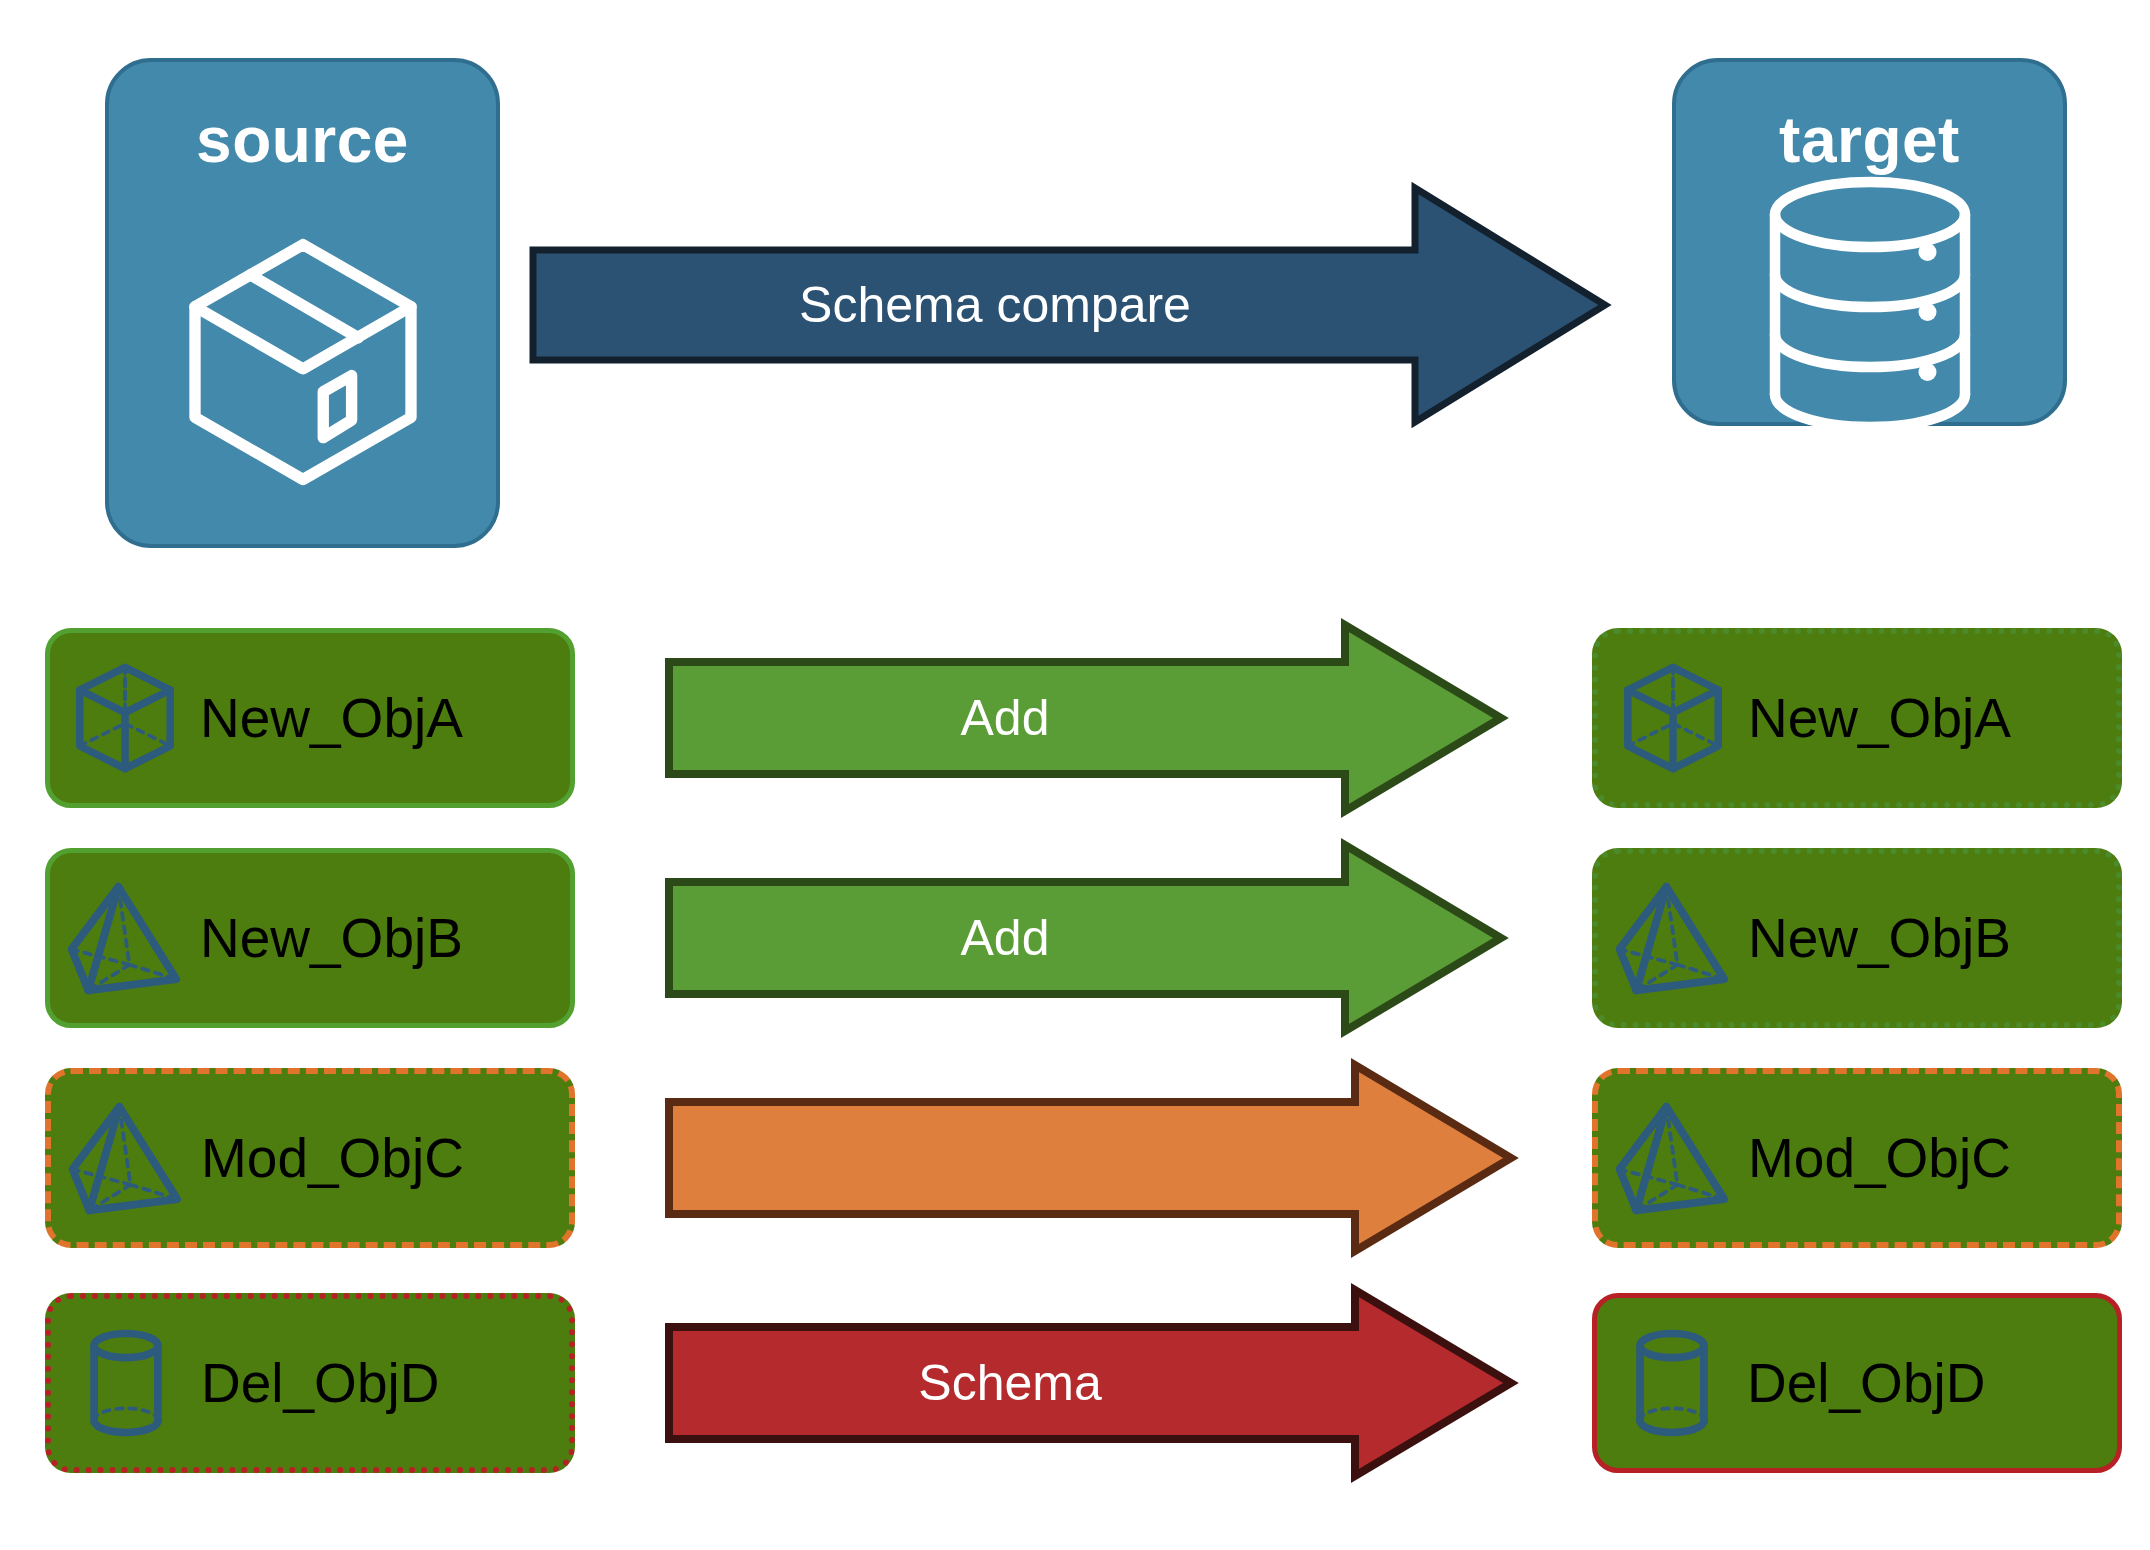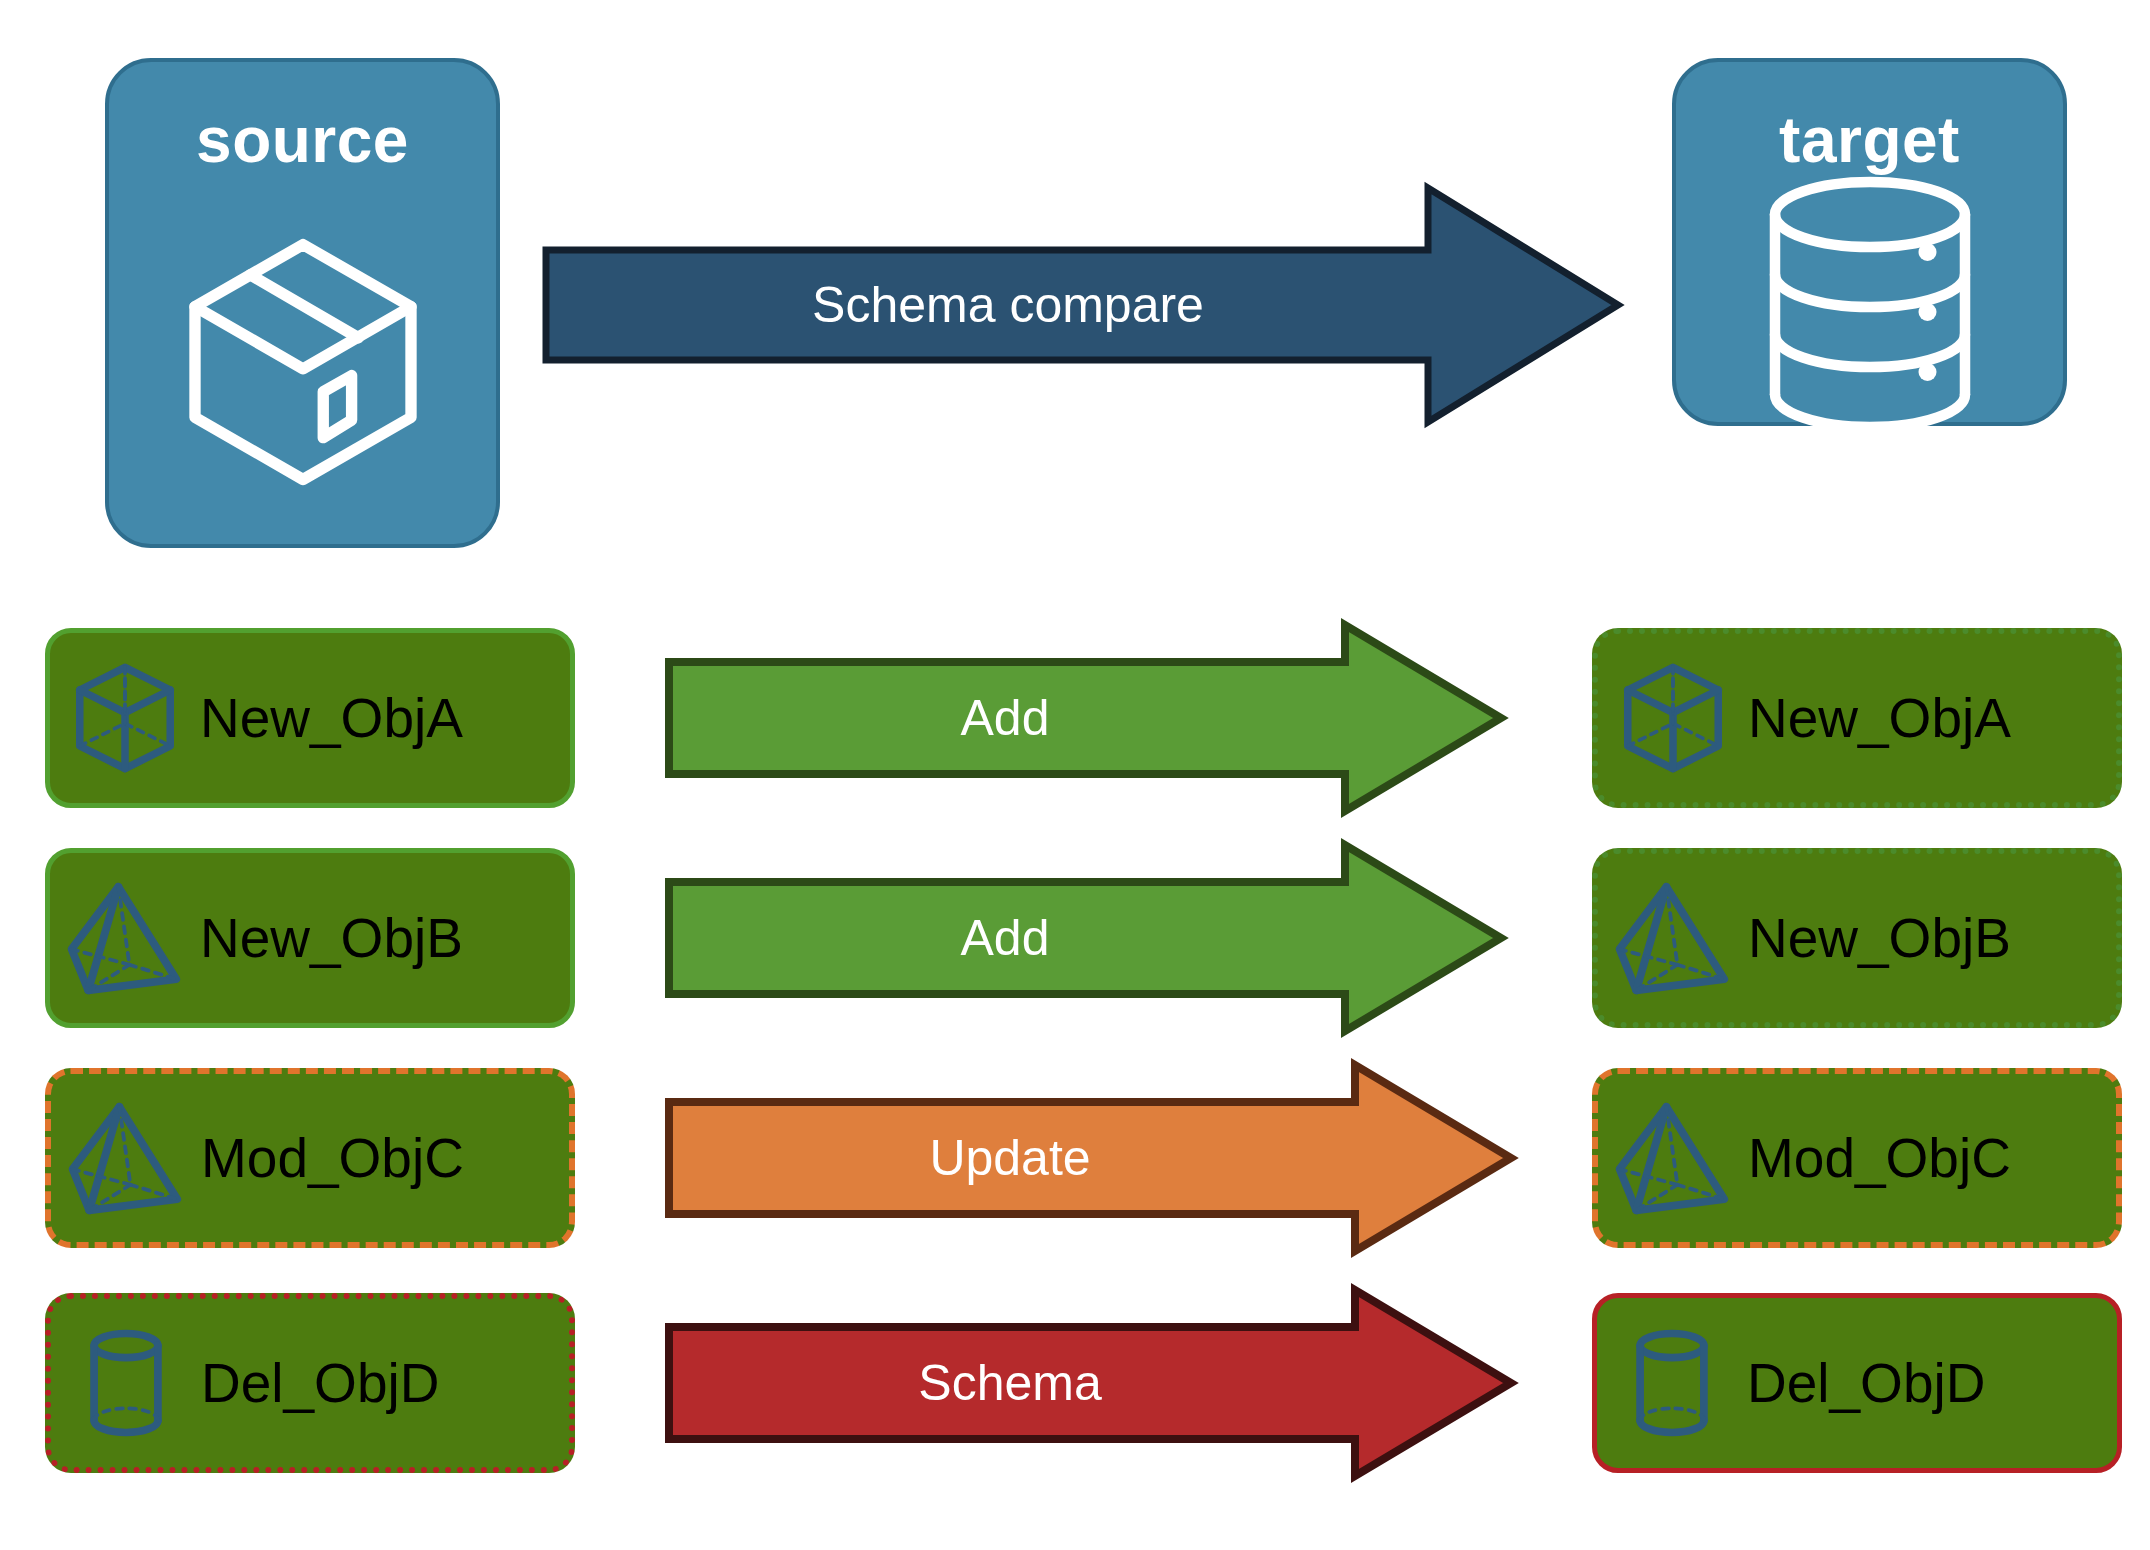--- a/index.html
+++ b/index.html
@@ -20,21 +20,21 @@
   .endpoint .ep-label{
     color:#ffffff;font-weight:bold;font-size:64px;letter-spacing:.5px;
     margin-top:46px;line-height:1;
   }
   .endpoint .ep-icon{flex:1;display:flex;align-items:center;justify-content:center;width:100%;}
 
   #source-panel{left:105px;top:58px;width:395px;height:490px;}
   #target-panel{left:1672px;top:58px;width:395px;height:368px;}
 
   
-  #schema-arrow{position:absolute;left:543px;top:180px;width:1080px;height:250px;}
+  #schema-arrow{position:absolute;left:530px;top:180px;width:1080px;height:250px;}
   #schema-arrow .sa-label{
     position:absolute;left:0;top:0;width:930px;height:250px;
     display:flex;align-items:center;justify-content:center;
     color:#ffffff;font-size:50px;
     pointer-events:none;
   }
 
   
   .row{position:absolute;left:0;width:2150px;height:196px;}
   #row-0{top:620px;}
@@ -214,21 +214,20 @@
           </g>
         </svg>
       </span>
       <span class="obj-label">Mod_ObjC</span>
     </div>
 
     <div class="action-arrow" style="left:665px;width:850px;">
       <svg width="850" height="196" viewBox="0 0 850 196">
         <polygon points="4,42 690,42 690,5 846,98 690,191 690,154 4,154" fill="#df7f3d" stroke="#5a2a12" stroke-width="8" stroke-linejoin="miter"></polygon>
       </svg>
-      <div class="aa-label" style="left:0;width:690px;">Update</div>
     </div>
 
     <div class="obj-card right bd-dashed-orange">
       <span class="obj-icon">
         <svg width="118" height="116" viewBox="0 0 106 104" fill="none" stroke="#2d5b7e" stroke-width="7" stroke-linejoin="round" stroke-linecap="round">
           <path d="M47 6 L99 89 L20 99 L5 62 Z"></path>
           <path d="M47 6 L20 99"></path>
           <g stroke-width="3.4" stroke-dasharray="6 6">
             <path d="M47 6 L57 76"></path>
             <path d="M57 76 L5 62"></path>

